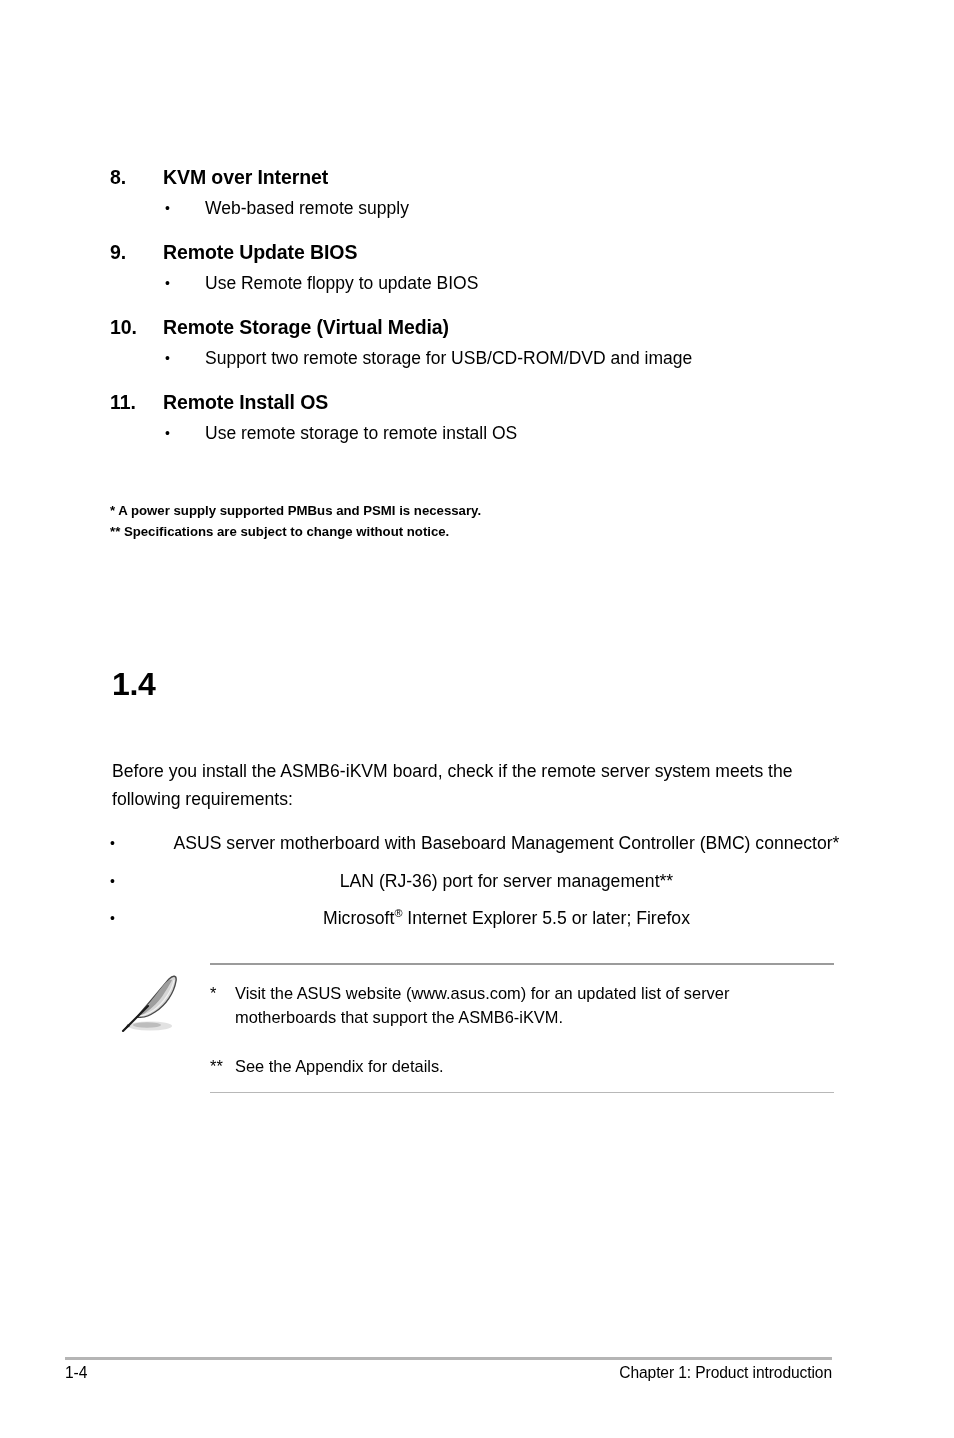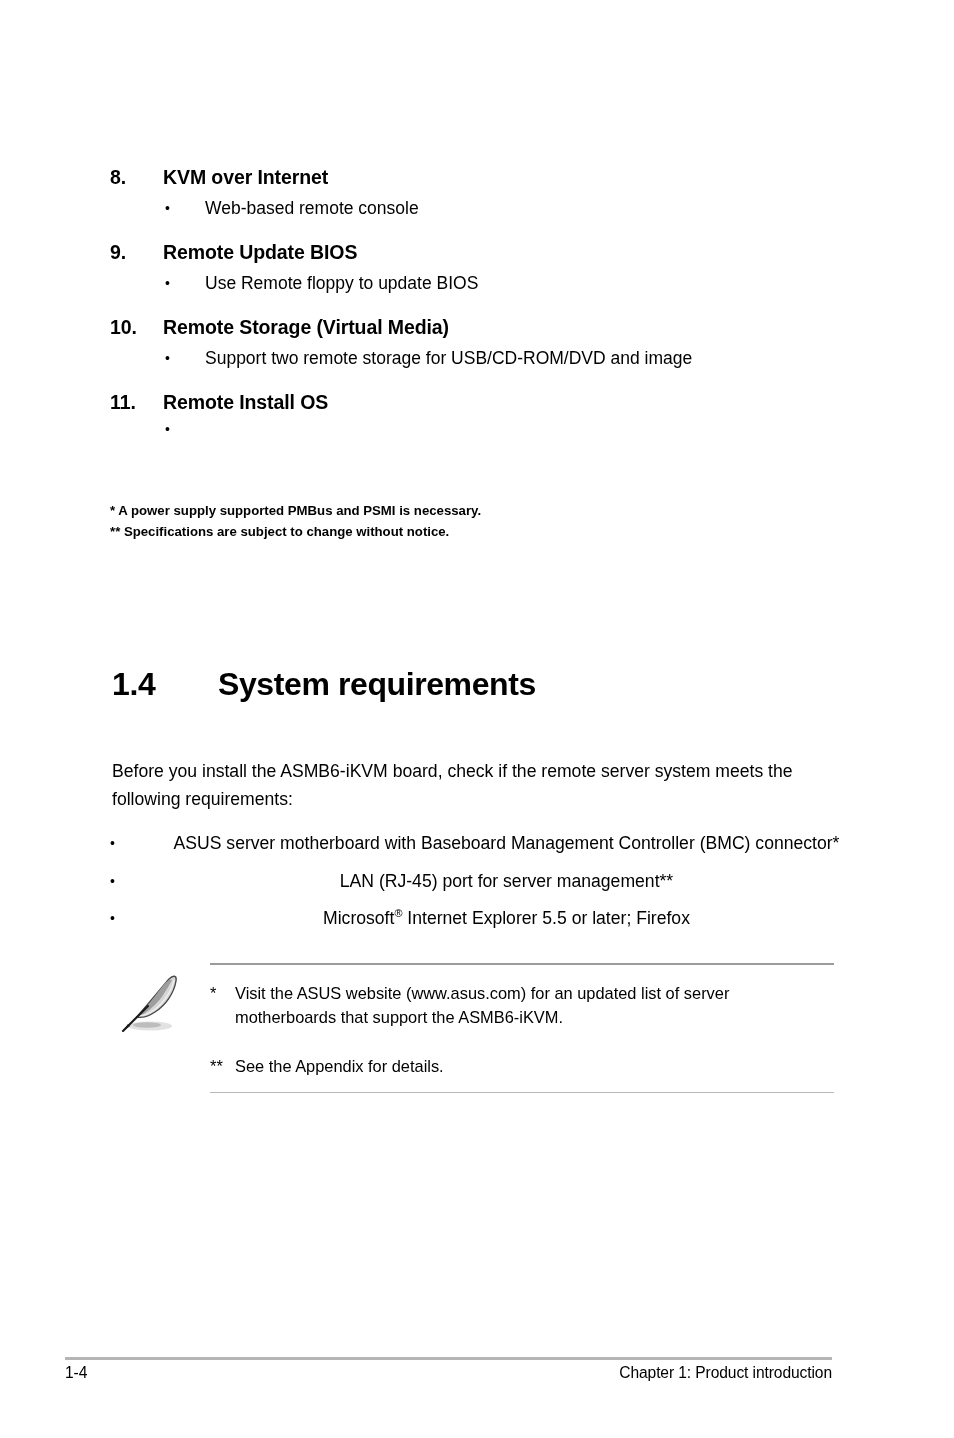--- a/index.html
+++ b/index.html
@@ -213,21 +213,21 @@
 
   <div class="feature-list">
 
     <div class="feature-block">
       <div class="feature-heading">
         <span class="feature-num">8.</span>
         <span class="feature-title">KVM over Internet</span>
       </div>
       <div class="feature-bullet-row">
         <span class="dot">•</span>
-        <span class="btext">Web-based remote console</span>
+        <span class="btext">Web-based remote supply</span>
       </div>
     </div>
 
     <div class="feature-block">
       <div class="feature-heading">
         <span class="feature-num">9.</span>
         <span class="feature-title">Remote Update BIOS</span>
       </div>
       <div class="feature-bullet-row">
         <span class="dot">•</span>
@@ -246,47 +246,47 @@
       </div>
     </div>
 
     <div class="feature-block">
       <div class="feature-heading">
         <span class="feature-num">11.</span>
         <span class="feature-title">Remote Install OS</span>
       </div>
       <div class="feature-bullet-row">
         <span class="dot">•</span>
+        <span class="btext">Use remote storage to remote install OS</span>
       </div>
     </div>
 
   </div>
 
   <div class="footnotes">
     <div>* A power supply supported PMBus and PSMI is necessary.</div>
     <div>** Specifications are subject to change without notice.</div>
   </div>
 
   <div class="section-heading">
     <span class="sec-num">1.4</span>
-    <span class="sec-title">System requirements</span>
   </div>
 
   <div class="intro">Before you install the ASMB6-iKVM board, check if the remote server system meets the following requirements:</div>
 
   <div class="req-list">
 
     <div class="req-item">
       <span class="dot">•</span>
       <span class="rtext"><span>ASUS server motherboard with Baseboard Management Controller (BMC) connector*</span></span>
     </div>
 
     <div class="req-item">
       <span class="dot">•</span>
-      <span class="rtext"><span>LAN (RJ-45) port for server management**</span></span>
+      <span class="rtext"><span>LAN (RJ-36) port for server management**</span></span>
     </div>
 
     <div class="req-item">
       <span class="dot">•</span>
       <span class="rtext"><span>Microsoft</span><sup class="reg">®</sup><span> Internet Explorer 5.5 or later; Firefox</span></span>
     </div>
 
   </div>
 
   <div class="note-box">

